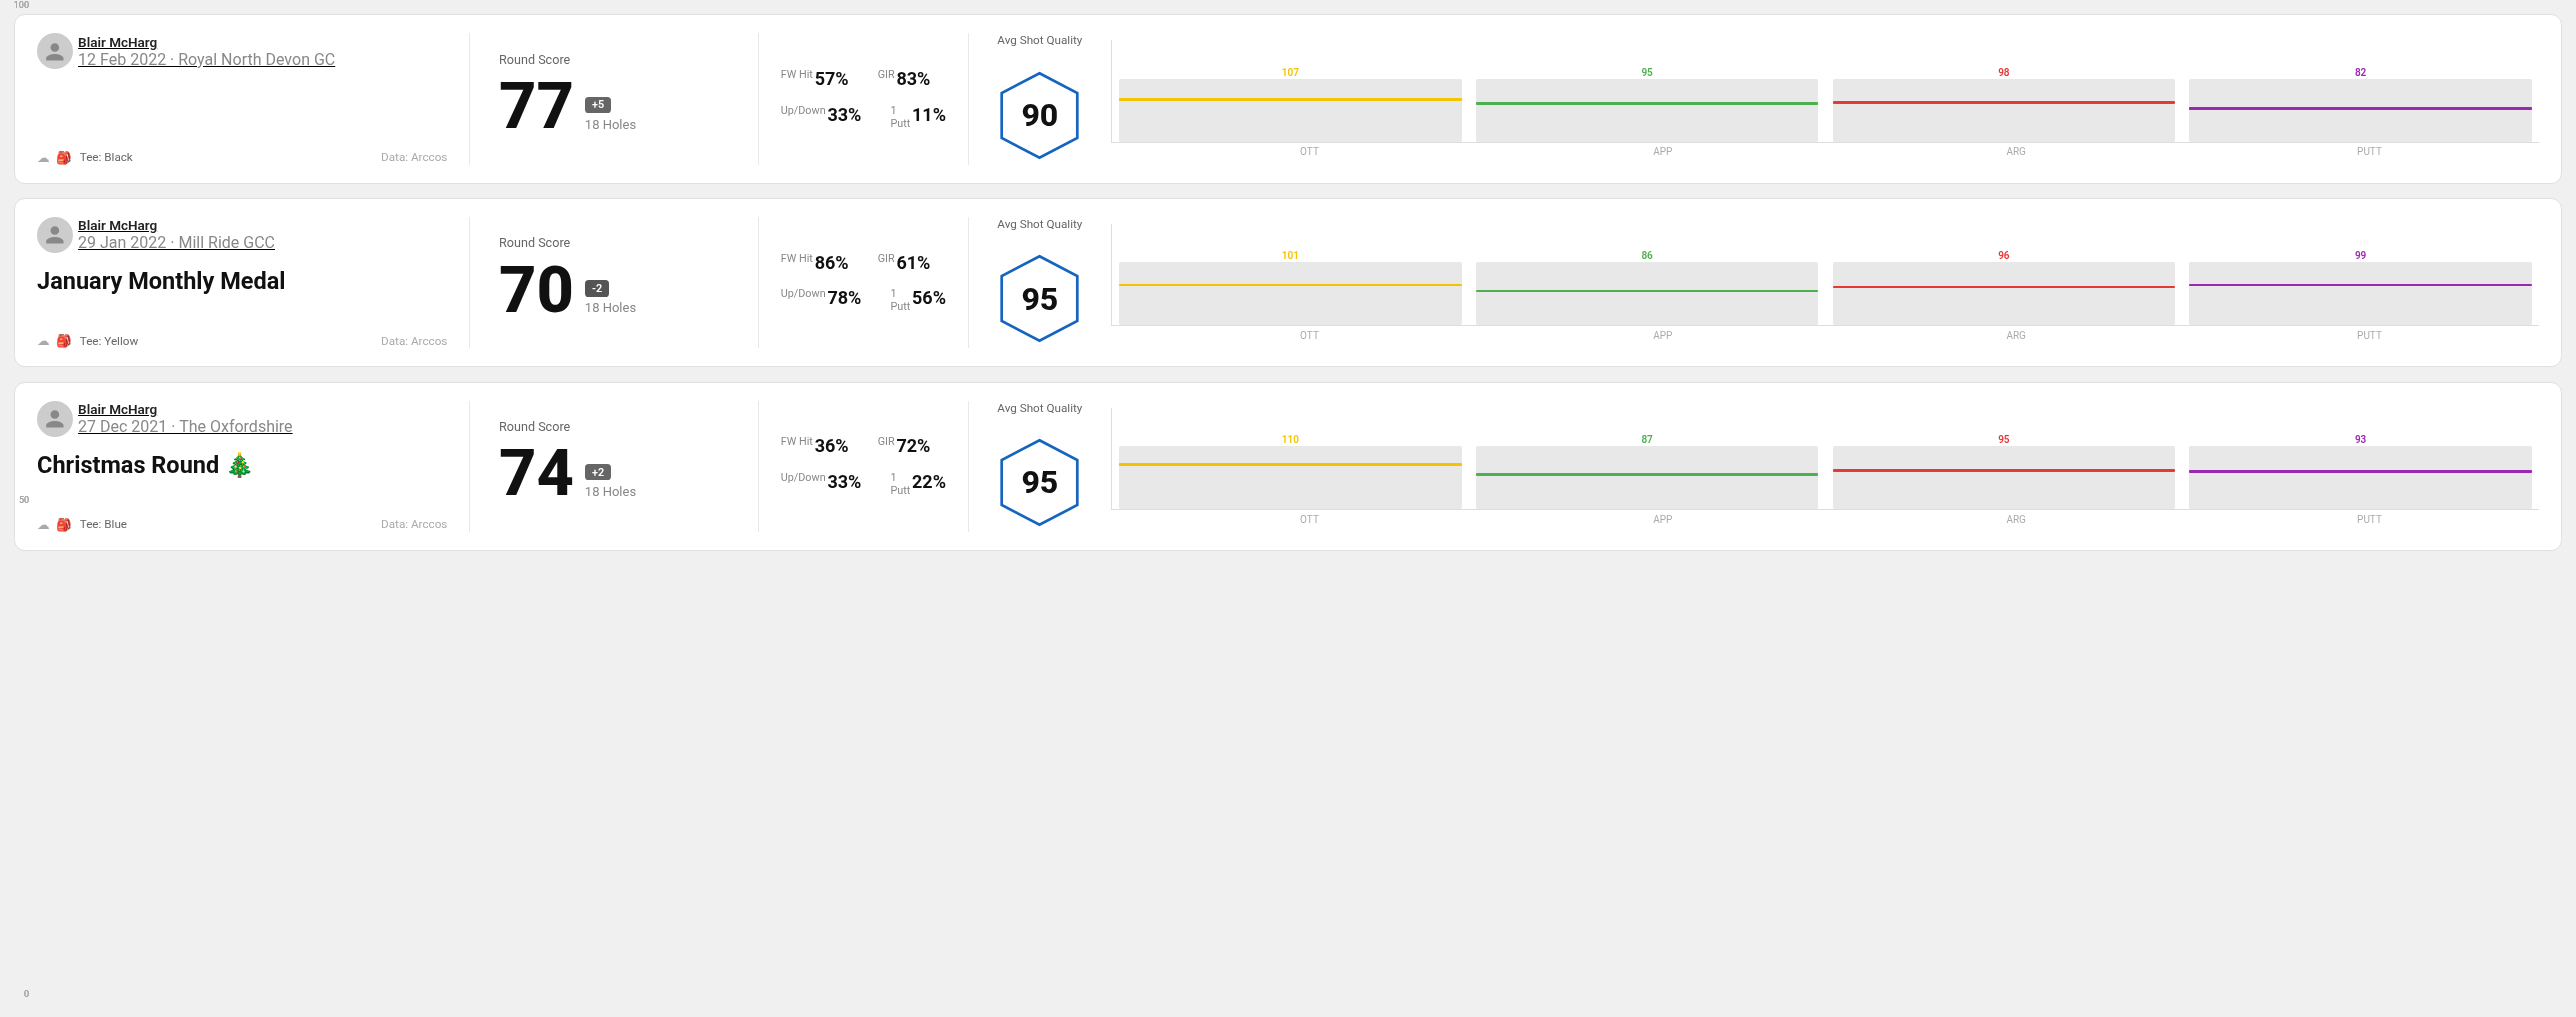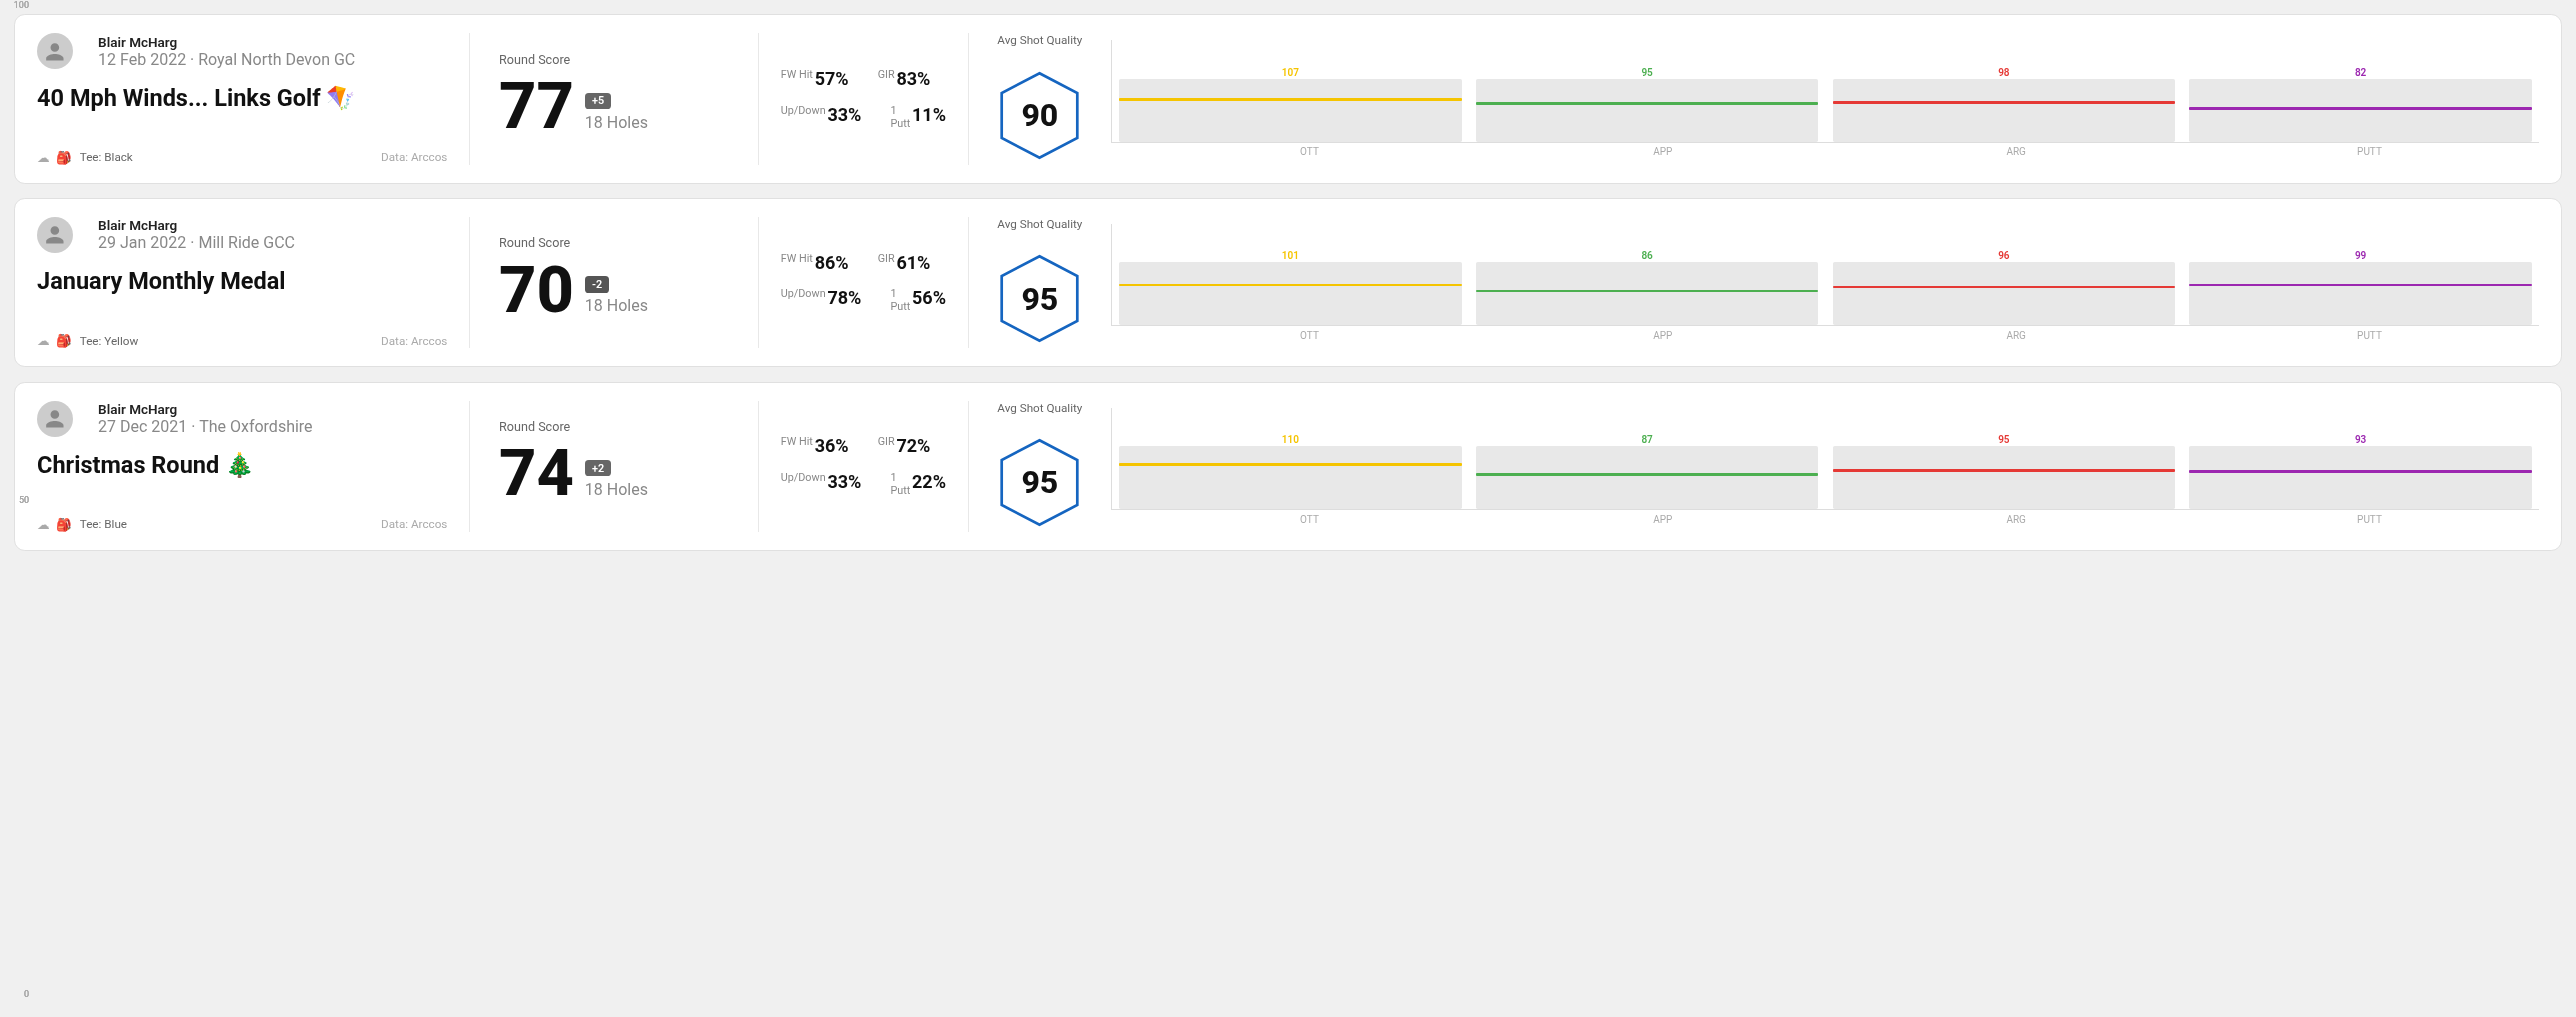--- a/index.html
+++ b/index.html
@@ -26,22 +26,23 @@
       flex: 0 0 433px;
       display: flex;
       flex-direction: column;
       border-right: 0.9px solid #e8e8e8;
       padding-right: 21.7px;
     }
 
     .user-row {
       display: flex;
       align-items: center;
-      gap: 25px;
+      gap: 5px;
       margin-bottom: 7.2px;
+      text-decoration: underline;
     }
 
     .avatar {
       width: 36px;
       height: 36px;
       border-radius: 50%;
       background: #ccc;
       display: flex;
       align-items: center;
       justify-content: center;
@@ -142,21 +143,21 @@
       font-size: 10.8px;
       font-weight: 600;
       padding: 1.8px 7.2px;
       border-radius: 3.6px;
     }
 
     .badge.over { background: #666; }
     .badge.under { background: #555; }
 
     .holes-text {
-      font-size: 16px;
+      font-size: 13px;
       color: #888;
     }
 
     
     .card-stats {
       flex: 0 0 180px;
       padding: 0 21.7px;
       border-right: 0.9px solid #e8e8e8;
       display: flex;
       flex-direction: column;
@@ -280,21 +281,20 @@
           <div class="avatar">
             <svg viewBox="0 0 24 24" xmlns="http://www.w3.org/2000/svg">
               <path d="M12 12c2.7 0 4.8-2.1 4.8-4.8S14.7 2.4 12 2.4 7.2 4.5 7.2 7.2 9.3 12 12 12zm0 2.4c-3.2 0-9.6 1.6-9.6 4.8v2.4h19.2v-2.4c0-3.2-6.4-4.8-9.6-4.8z"></path>
             </svg>
           </div>
           <div class="user-info">
             <div class="user-name">Blair McHarg</div>
             <div class="user-meta">12 Feb 2022 · Royal North Devon GC</div>
           </div>
         </div>
-        <div class="round-title">40 Mph Winds... Links Golf 🪁</div>
         <div class="card-footer">
           <div class="tee-info">
             <span class="tee-icon">☁</span>
             <span class="tee-icon">🎒</span>
             <span>Tee: Black</span>
           </div>
           <div class="data-source">Data: Arccos</div>
         </div>
       </div>
 

